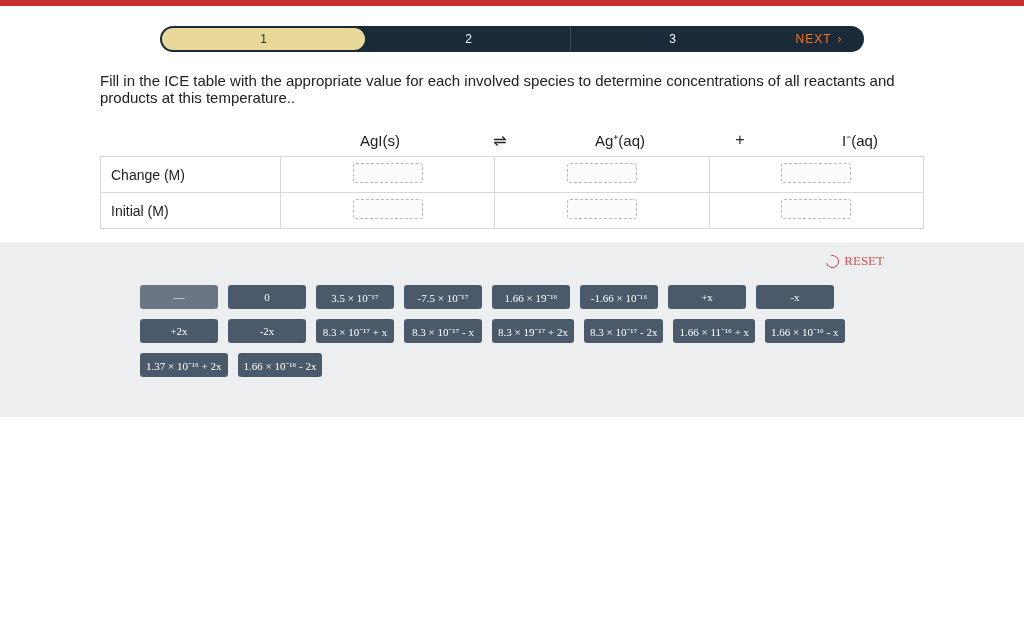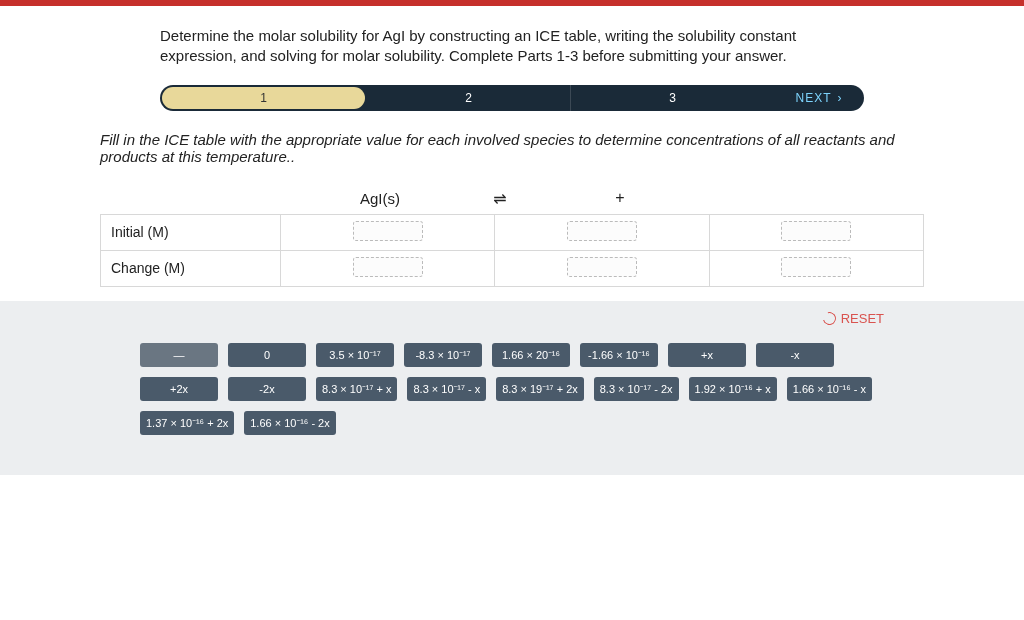--- a/index.html
+++ b/index.html
@@ -5,45 +5,44 @@
     * { box-sizing: border-box; margin: 0; padding: 0; }
     body { font-family: Arial, Helvetica, sans-serif; font-size: 14px; color: #222; background: #fff; width: 1024px; }
     .topbar { height: 6px; background: #c6302b; }
     .content { padding: 20px 160px 10px 160px; }
     .question { font-size: 15px; line-height: 1.35; margin-bottom: 18px; }
     .stepper { display: flex; align-items: center; height: 26px; border-radius: 13px; background: #1a2a38; position: relative; overflow: hidden; margin-bottom: 10px; }
     .step { flex: 1; display:flex; align-items:center; justify-content:center; color:#fff; font-size:12px; position:relative; }
     .step.active { background: #e8d89a; color:#333; border-radius: 13px; height:22px; margin:2px; }
     .step.dark { color:#fff; }
     .step-sep { width:1px; background: rgba(255,255,255,0.15); height:100%; }
-    .next { flex: 0 0 90px; display:flex; align-items:center; justify-content:center; gap:6px; color:#7dd3fc; font-size:12px; letter-spacing:1px; cursor:pointer; }
+    .next { flex: 0 0 90px; display:flex; align-items:center; justify-content:center; gap:6px; color:#f97316; font-size:12px; letter-spacing:1px; cursor:pointer; }
     .instr { font-size: 15px; padding: 0 0 14px 0; }
-    .full-row { padding: 0 100px; font-style: italic; }
+    .full-row { padding: 0 100px; }
     .ice-wrap { padding: 0 100px 14px 100px; }
     .eqhead { display:grid; grid-template-columns: 180px 1fr 40px 1fr 40px 1fr; align-items:center; text-align:center; padding: 10px 0 6px 0; font-size:15px;gap:36px; }
     .ice-table { width:100%; border-collapse: collapse; }
     .ice-table td { border:1px solid #d8d8d8; padding:6px 10px; height:32px; }
     .ice-table td.lbl { width:180px; font-size:14px; }
     .dropcell { text-align:center; }
     .slot { display:inline-block; width:70px; height:20px; border:1px dashed #bbb; border-radius:3px; background:#fcfcfc; }
-    .bank-area { background:#eceef0; padding: 14px 0 40px 0; position:relative; }
+    .bank-area { background:#eceef0; padding: 14px 0 40px 0; position:relative;font-family:Liberation Serif, serif; }
     .reset { position:absolute; right:140px; top:10px; color:#d9534f; font-size:13px; display:flex; align-items:center; gap:5px; cursor:pointer; }
     .reset-icon { display:inline-block; width:13px;height:13px;border:1.5px solid #d9534f;border-radius:50%;border-left-color:transparent; transform:rotate(30deg); position:relative;}
     .bank { padding: 28px 140px 0 140px; display:flex; flex-wrap:wrap; gap:10px; }
     .tile { background:#4a5a6a; color:#fff; font-size:11px; min-width:78px; height:24px; display:flex; align-items:center; justify-content:center; border-radius:3px; cursor:grab; padding:0 6px; white-space:nowrap; }
     .tile.dash { background:#6a7682; }
     .plus, .eqsym { font-size:16px; }
   </style>
 </head>
 <body>
 
 <div class="topbar"></div>
 
 <div class="content">
-  <div class="question">Determine the molar solubility for AgI by constructing an ICE table, writing the solubility constant expression, and solving for molar solubility. Complete Parts 1-3 before submitting your answer.</div>
 
   <div class="stepper">
     <div class="step active">1</div>
     <div class="step dark">2</div>
     <div class="step-sep"></div>
     <div class="step dark">3</div>
     <div class="next">
       <span>NEXT</span>
       <span>›</span>
     </div>
@@ -52,59 +51,61 @@
 
 <div class="full-row">
   <div class="instr">Fill in the ICE table with the appropriate value for each involved species to determine concentrations of all reactants and products at this temperature..</div>
 </div>
 
 <div class="ice-wrap">
   <div class="eqhead">
     <div></div>
     <div>AgI(s)</div>
     <div class="eqsym">⇌</div>
+    <div>Ag⁺(aq)</div>
     <div class="plus">+</div>
+    <div>I⁻(aq)</div>
   </div>
 
   <table class="ice-table">
     <tbody>
         <tr>
-      <td class="lbl">Initial (M)</td>
+      <td class="lbl">Change (M)</td>
       <td class="dropcell"><span class="slot"></span></td>
       <td class="dropcell"><span class="slot"></span></td>
       <td class="dropcell"><span class="slot"></span></td>
     </tr>
     <tr>
-      <td class="lbl">Change (M)</td>
+      <td class="lbl">Initial (M)</td>
       <td class="dropcell"><span class="slot"></span></td>
       <td class="dropcell"><span class="slot"></span></td>
       <td class="dropcell"><span class="slot"></span></td>
     </tr>
   </tbody>
     </table>
 </div>
 
 <div class="bank-area">
   <div class="reset">
     <span class="reset-icon"></span>
     <span>RESET</span>
   </div>
   <div class="bank" id="bank">
       <div class="tile dash">—</div>
       <div class="tile">0</div>
       <div class="tile">3.5 × 10⁻¹⁷</div>
-      <div class="tile">-8.3 × 10⁻¹⁷</div>
-      <div class="tile">1.66 × 20⁻¹⁶</div>
+      <div class="tile">-7.5 × 10⁻¹⁷</div>
+      <div class="tile">1.66 × 19⁻¹⁶</div>
       <div class="tile">-1.66 × 10⁻¹⁶</div>
       <div class="tile">+x</div>
       <div class="tile">-x</div>
       <div class="tile">+2x</div>
       <div class="tile">-2x</div>
       <div class="tile">8.3 × 10⁻¹⁷ + x</div>
       <div class="tile">8.3 × 10⁻¹⁷ - x</div>
       <div class="tile">8.3 × 19⁻¹⁷ + 2x</div>
       <div class="tile">8.3 × 10⁻¹⁷ - 2x</div>
-      <div class="tile">1.92 × 10⁻¹⁶ + x</div>
+      <div class="tile">1.66 × 11⁻¹⁶ + x</div>
       <div class="tile">1.66 × 10⁻¹⁶ - x</div>
       <div class="tile">1.37 × 10⁻¹⁶ + 2x</div>
       <div class="tile">1.66 × 10⁻¹⁶ - 2x</div>
     </div>
 </div>
 
 </body></html>

